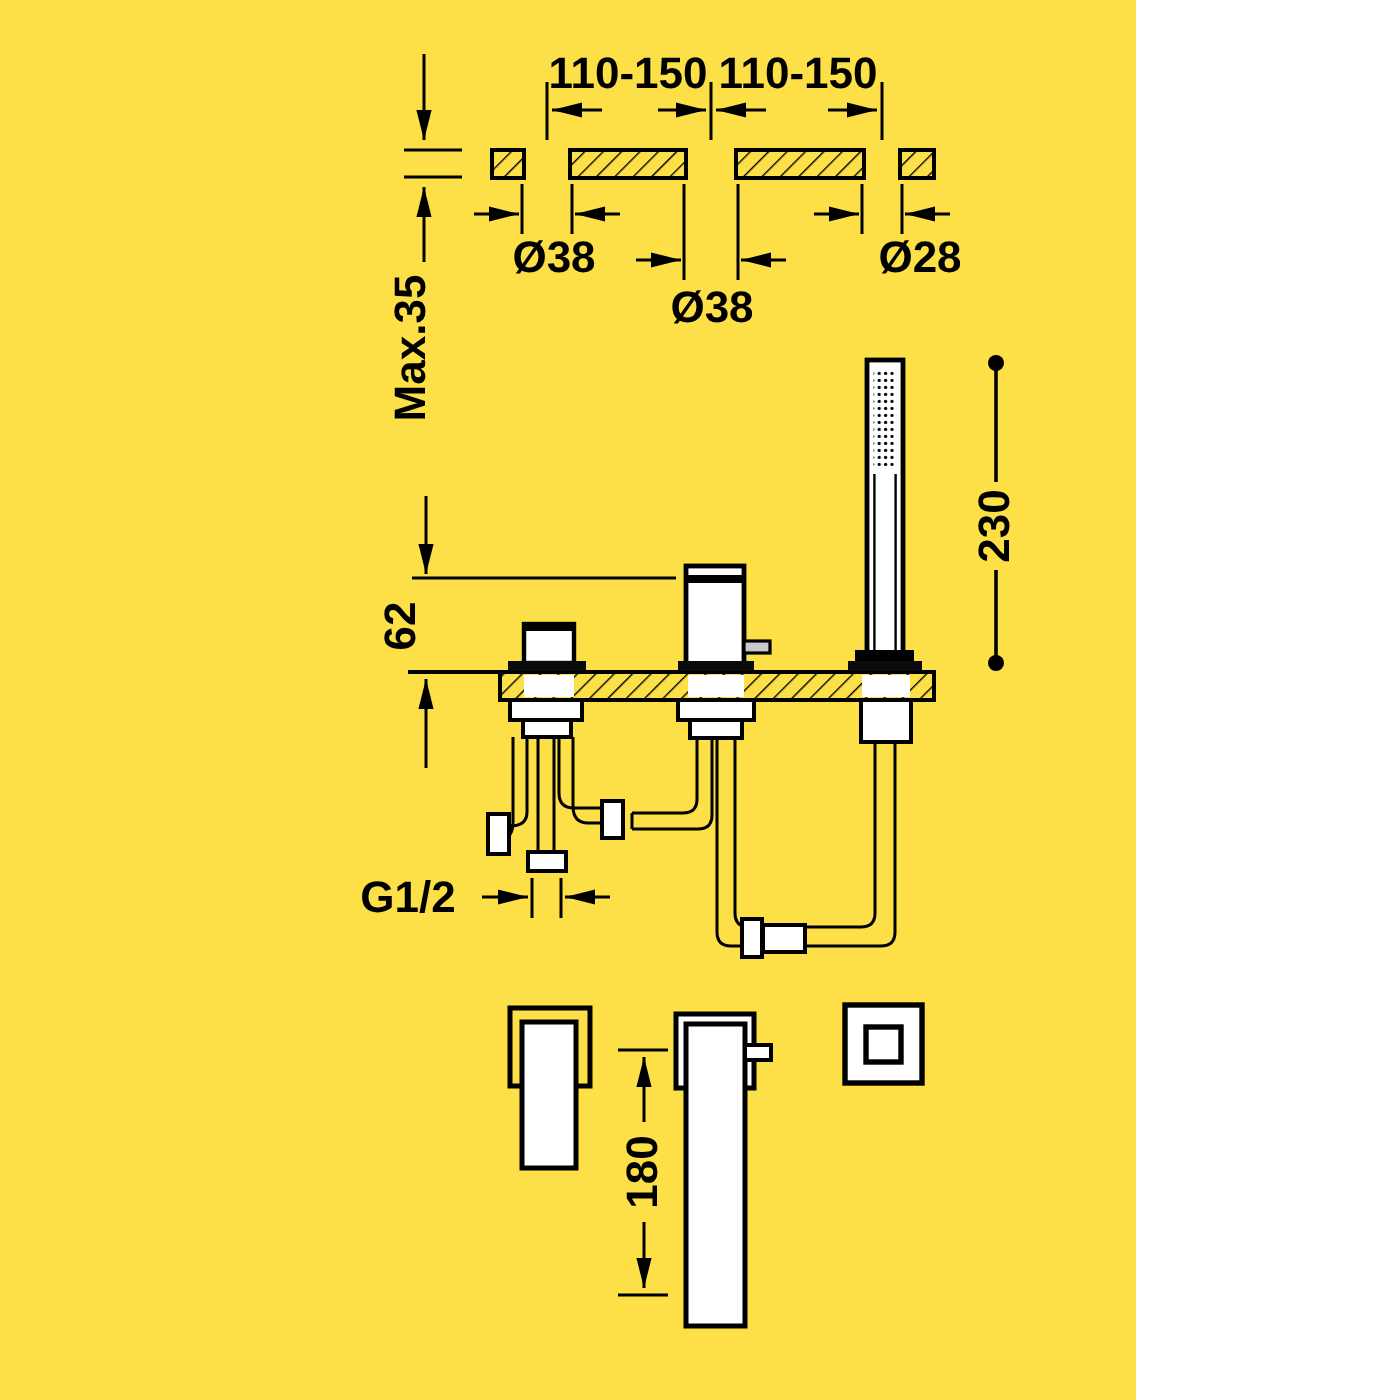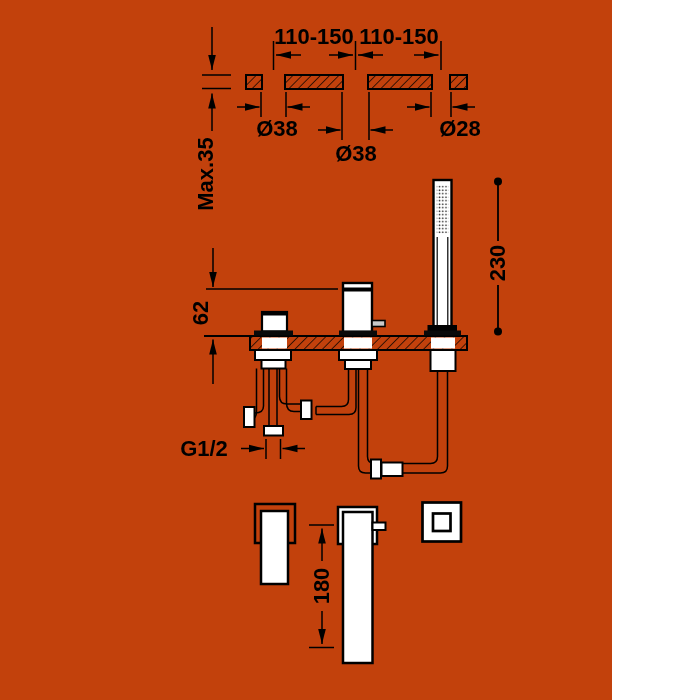--- a/index.html
+++ b/index.html
@@ -1,16 +1,16 @@
 <!DOCTYPE html>
 <html><head>
 <meta charset="utf-8">
 <style>
   html,body{margin:0;padding:0;background:#ffffff;}
-  .stage{position:relative;width:612px;height:700px;background:#c2410c;overflow:hidden;
+  .stage{position:relative;width:568px;height:700px;background:#fde047;overflow:hidden;
          font-family:"Liberation Sans", sans-serif;}
   svg{position:absolute;left:0;top:0;}
   text{font-family:"Liberation Sans","DejaVu Sans",sans-serif;font-weight:bold;fill:#000;}
   .dim{font-size:22px;letter-spacing:0px;}
 </style>
 </head>
 <body>
 
 <div class="stage">
 <svg width="700" height="700" viewBox="0 0 700 700">

